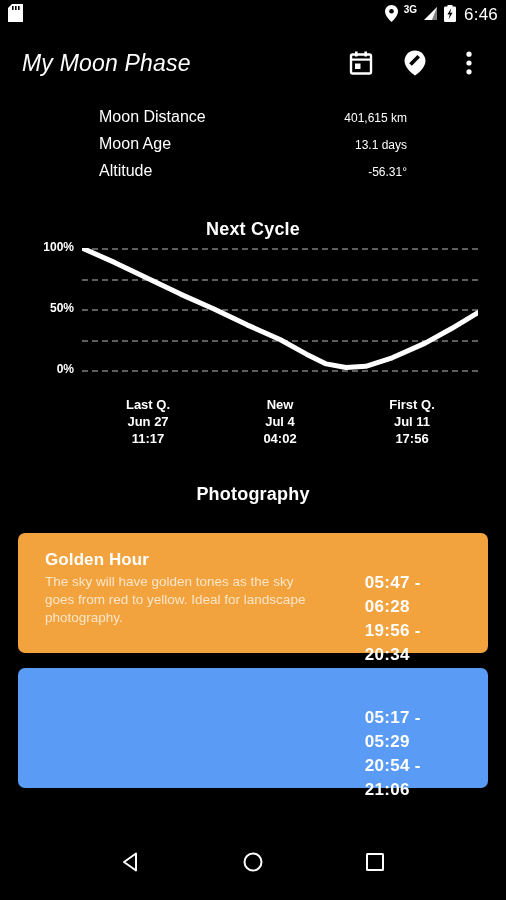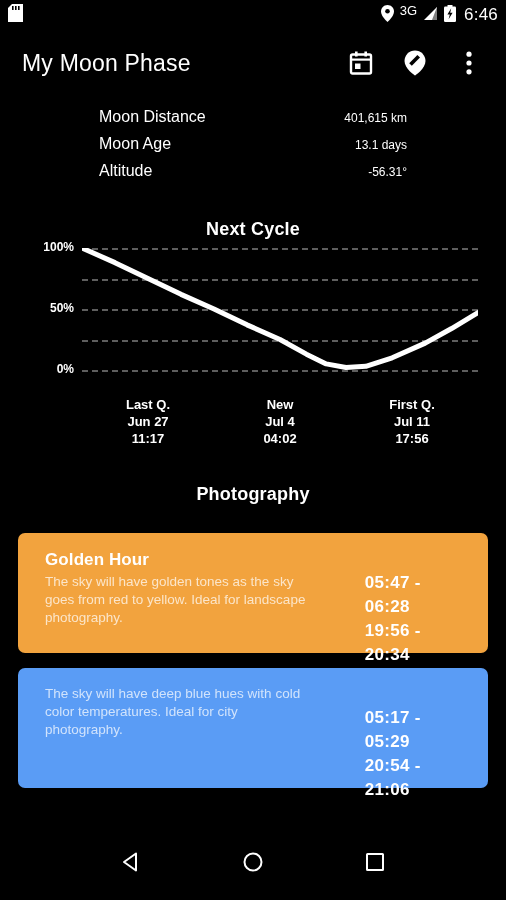--- a/index.html
+++ b/index.html
@@ -15,30 +15,30 @@
   .statusbar {
     position:absolute; top:0; left:0; width:506px; height:30px;
     display:flex; align-items:center; padding:0 8px 0 8px;
   }
   .sb-left { display:flex; align-items:center; gap:6px; }
   .sb-right { margin-left:auto; display:flex; align-items:center; gap:6px; }
   .sb-time {
     color:#fff; font-size:17px; font-weight:400; letter-spacing:0.2px;
     padding-left:2px;
   }
-  .sb-3g { color:#fff; font-size:13px; font-weight:400; line-height:1;
+  .sb-3g { color:#fff; font-size:10px; font-weight:700; line-height:1;
            position:relative; top:-5px; margin-right:-2px; }
 
   
   .appbar {
     position:absolute; top:34px; left:0; width:506px; height:58px;
     display:flex; align-items:center; padding:0 14px 0 22px;
   }
   .app-title {
-    color:#fff; font-size:23px; font-weight:400; letter-spacing:0.2px;
+    color:#fff; font-size:23px; font-weight:400; letter-spacing:0.2px;font-style:italic;
   }
   .appbar-actions { margin-left:auto; display:flex; align-items:center; gap:28px; padding-right:10px; }
   .ab-icon { display:flex; align-items:center; justify-content:center;
              width:26px; height:26px; cursor:pointer; }
 
   
   .info-table {
     position:absolute; top:108px; left:99px; width:308px;
   }
   .info-row { display:flex; justify-content:space-between; align-items:baseline; height:27px; }
@@ -220,21 +220,20 @@
       <div class="card-desc">The sky will have golden tones as the sky goes from red to yellow. Ideal for landscape photography.</div>
     </div>
     <div class="card-times">
       <div class="card-time">05:47 - 06:28</div>
       <div class="card-time">19:56 - 20:34</div>
     </div>
   </div>
 
   <div class="card card-blue">
     <div class="card-textcol">
-      <div class="card-desc">The sky will have deep blue hues with cold color temperatures. Ideal for city photography.</div>
     </div>
     <div class="card-times">
       <div class="card-time">05:17 - 05:29</div>
       <div class="card-time">20:54 - 21:06</div>
     </div>
   </div>
 
   <div class="navbar">
     <div class="nav-btn">
       <svg width="22" height="22" viewBox="0 0 22 22">

